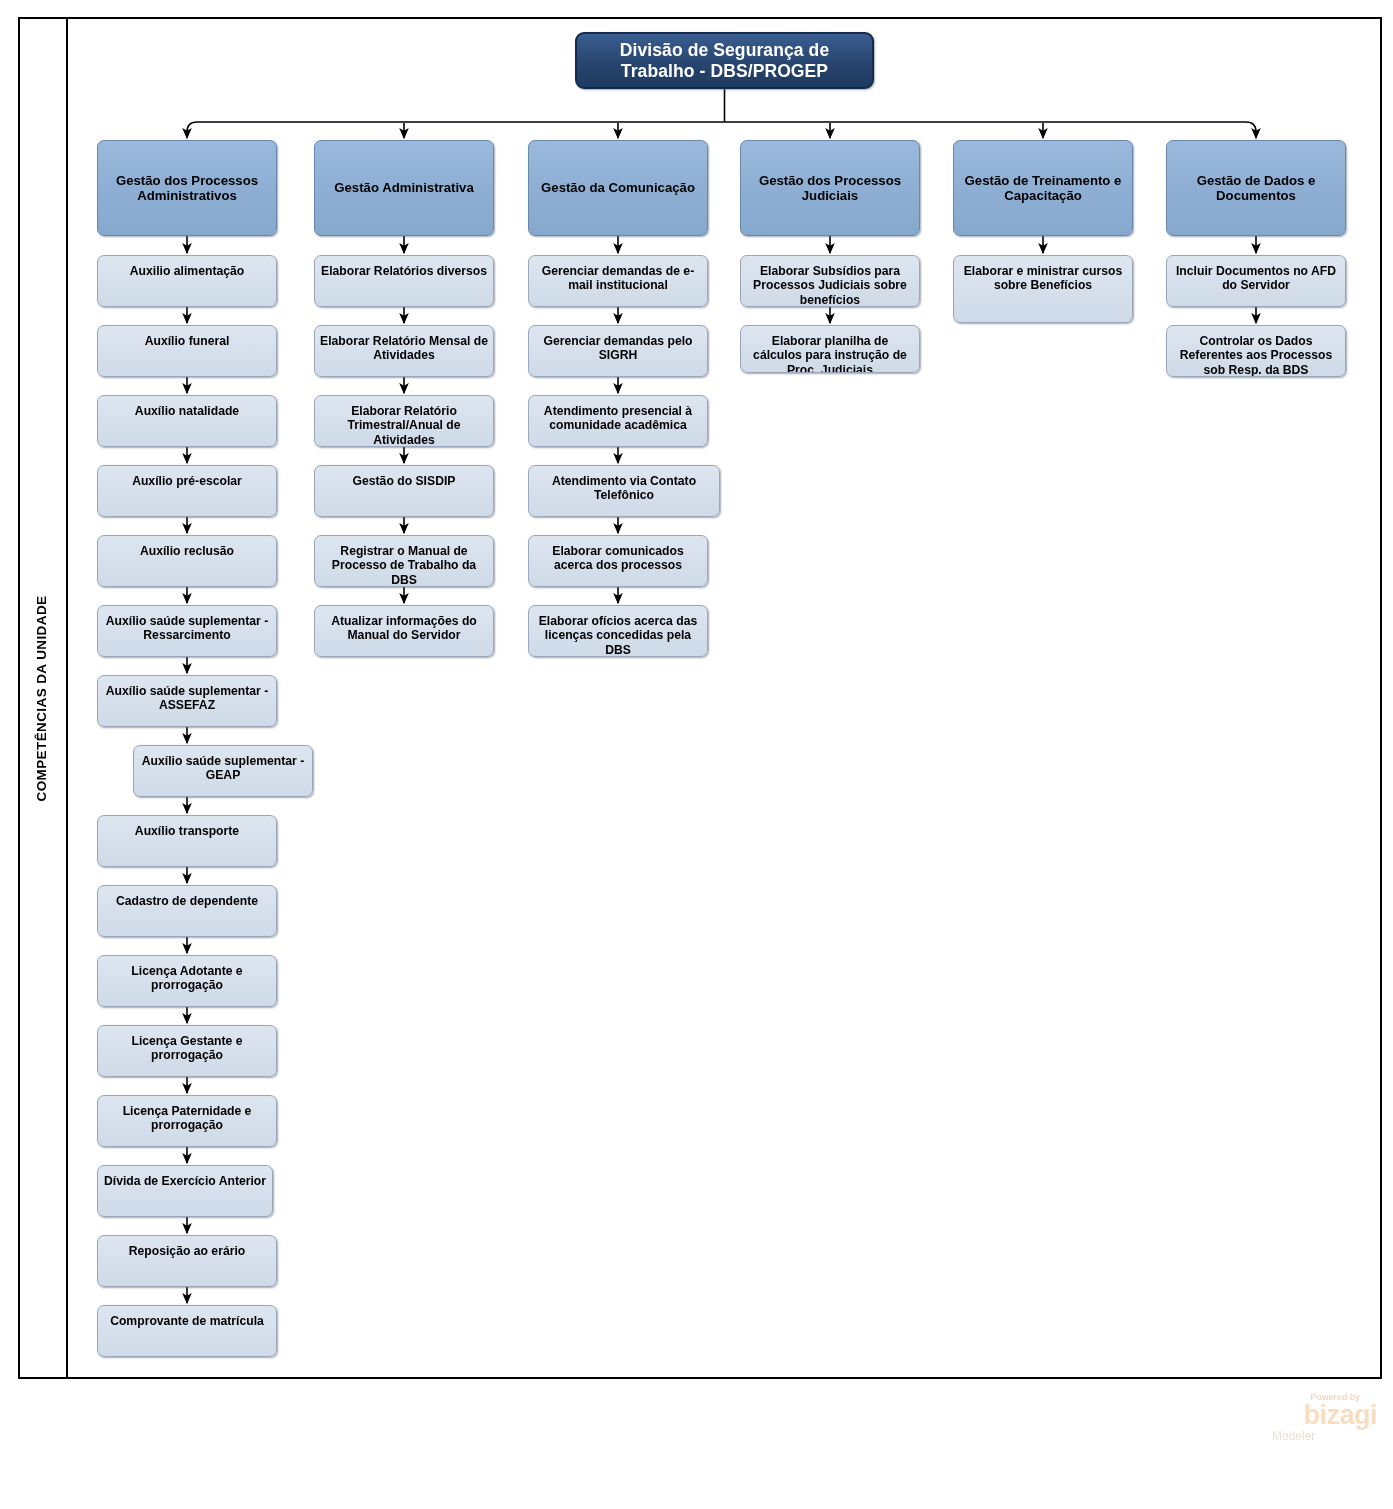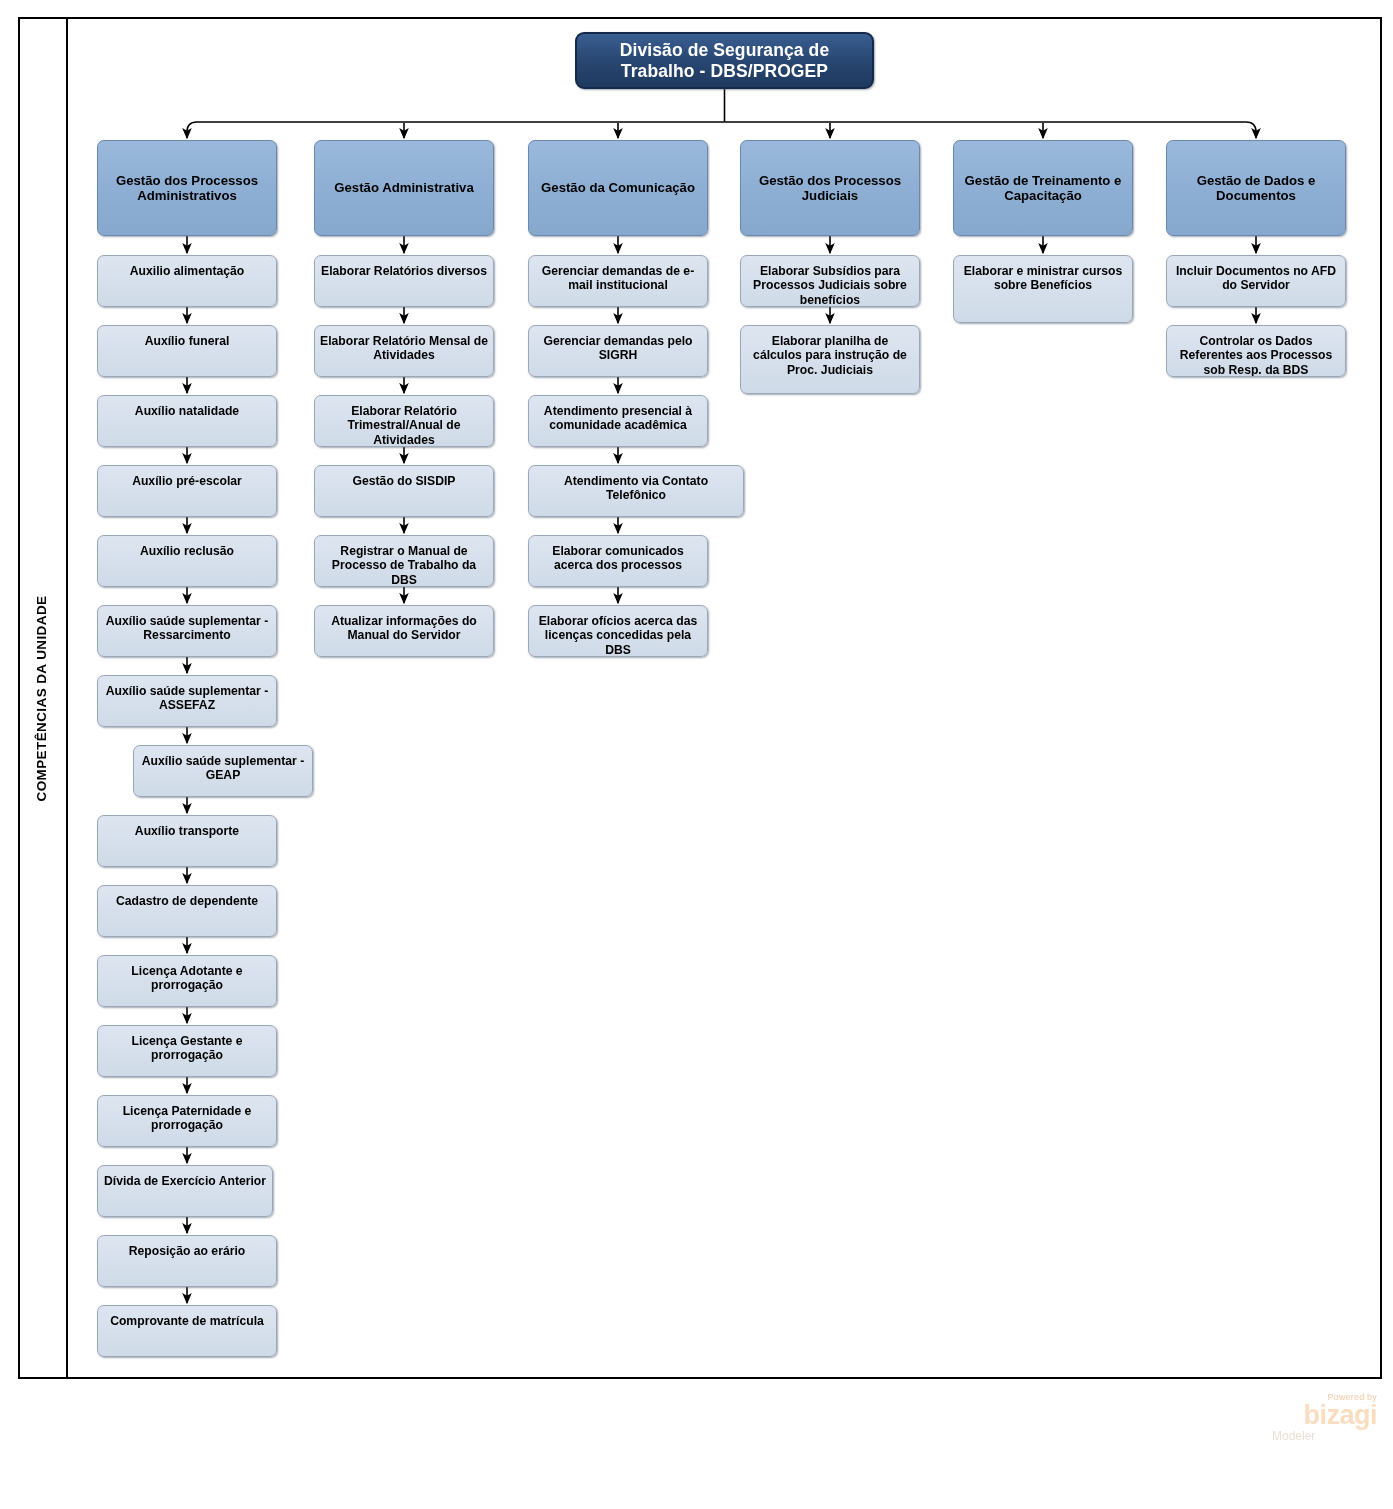--- a/index.html
+++ b/index.html
@@ -97,21 +97,21 @@
   
   .bizagi {
     position: absolute;
     left: 1268px; top: 1392px;
     width: 110px; height: 58px;
     text-align: right;
   }
   .bizagi .powered {
     font-size: 9px;
     color: #f3c9a6;
-    margin: 0 1px 1px 0;
+    margin: 0 18px 1px 0;
     letter-spacing: 0.2px;
   }
   .bizagi .word {
     font-size: 27px;
     font-weight: bold;
     color: #fadcbe;
     letter-spacing: -0.5px;
     line-height: 0.92;
     margin-right: 1px;
   }
@@ -266,36 +266,36 @@
       </div>
       <div class="node task" style="left: 528px; top: 255px; width: 180px; height: 52px;">
         <span>Gerenciar demandas de e-mail institucional</span>
       </div>
       <div class="node task" style="left: 528px; top: 325px; width: 180px; height: 52px;">
         <span>Gerenciar demandas pelo SIGRH</span>
       </div>
       <div class="node task" style="left: 528px; top: 395px; width: 180px; height: 52px;">
         <span>Atendimento presencial à comunidade acadêmica</span>
       </div>
-      <div class="node task" style="left: 528px; top: 465px; width: 216px; height: 52px;">
+      <div class="node task" style="left: 528px; top: 465px; width: 192px; height: 52px;">
         <span>Atendimento via Contato Telefônico</span>
       </div>
       <div class="node task" style="left: 528px; top: 535px; width: 180px; height: 52px;">
         <span>Elaborar comunicados acerca dos processos</span>
       </div>
       <div class="node task clip" style="left: 528px; top: 605px; width: 180px; height: 52px;">
         <span>Elaborar ofícios acerca das licenças concedidas pela DBS</span>
       </div>
       <div class="node cat" style="left: 740px; top: 140px; width: 180px; height: 96px;">
         <span>Gestão dos Processos Judiciais</span>
       </div>
       <div class="node task" style="left: 740px; top: 255px; width: 180px; height: 52px;">
         <span>Elaborar Subsídios para Processos Judiciais sobre benefícios</span>
       </div>
-      <div class="node task" style="left: 740px; top: 325px; width: 180px; height: 69px;">
+      <div class="node task" style="left: 740px; top: 325px; width: 180px; height: 48px;">
         <span>Elaborar planilha de cálculos para instrução de Proc. Judiciais</span>
       </div>
       <div class="node cat" style="left: 953px; top: 140px; width: 180px; height: 96px;">
         <span>Gestão de Treinamento e Capacitação</span>
       </div>
       <div class="node task" style="left: 953px; top: 255px; width: 180px; height: 68px;">
         <span>Elaborar e ministrar cursos sobre Benefícios</span>
       </div>
       <div class="node cat" style="left: 1166px; top: 140px; width: 180px; height: 96px;">
         <span>Gestão de Dados e Documentos</span>

